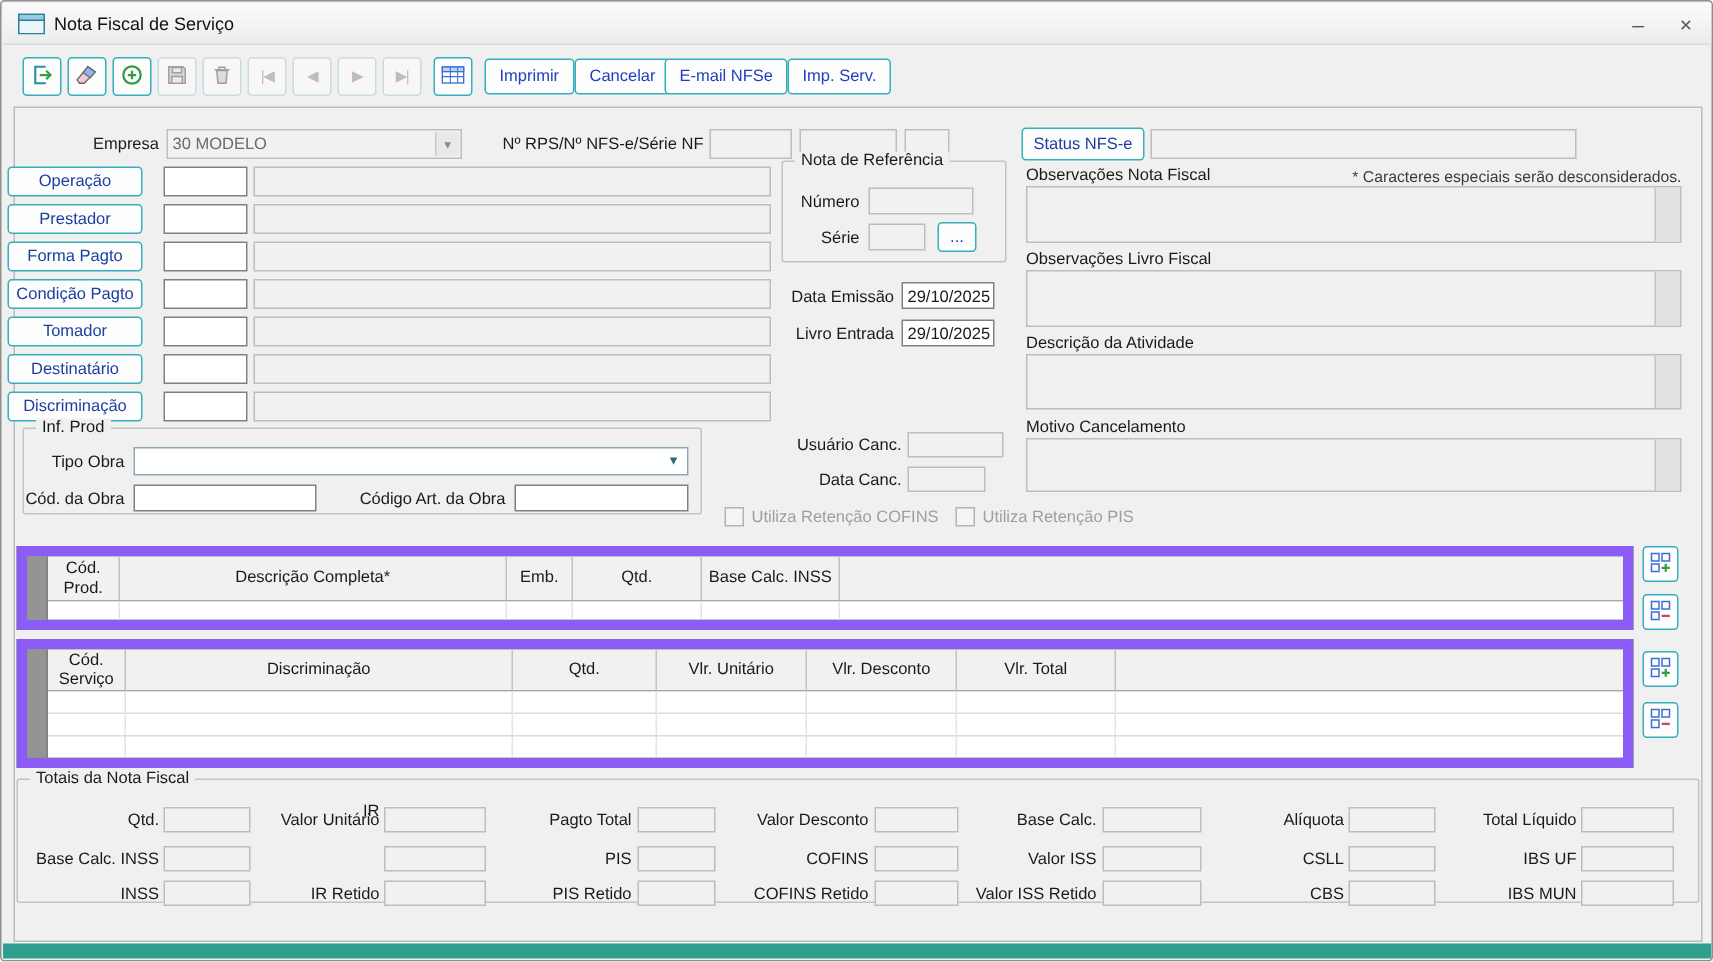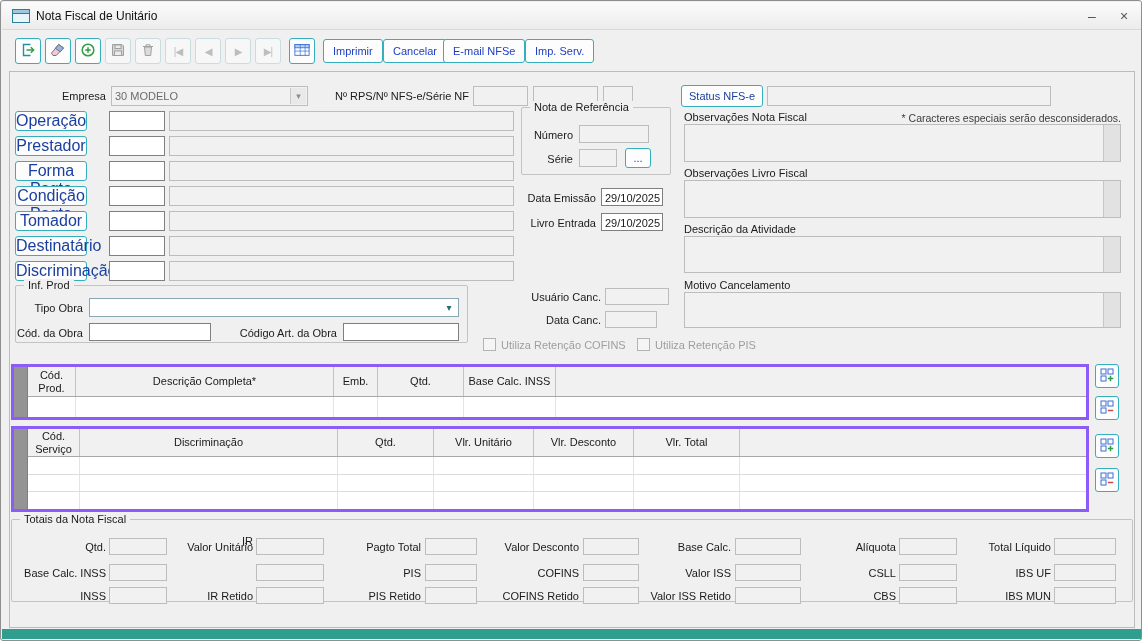--- a/index.html
+++ b/index.html
@@ -17,28 +17,28 @@
   .txtbtn{position:absolute;top:38px;height:24px;background:#fdfdfd;border:1px solid #35aebd;border-radius:3px;color:#1e3fc0;font-family:inherit;font-size:11px;padding:0 9px;cursor:default}
   .panel{position:absolute;left:8px;top:70px;width:1126px;height:557px;border:1px solid #bcbcbc;background:#f0f0f0}
   .lbl{position:absolute;white-space:nowrap;color:#1a1a1a}
   .lbl.r{text-align:right}
   .lbl.dim{color:#9e9e9e}
   .note{position:absolute;white-space:nowrap;color:#3c3c3c;font-size:10.5px}
   .fld{position:absolute;background:#fff;border:1px solid #7f7f7f;line-height:16px;padding:1px 3px;overflow:hidden;white-space:nowrap}
   .fld.dis{background:#f1f1f1;border:1px solid #bdbdbd;color:#6b6b6b}
   .combo-arrow{position:absolute;right:1px;top:1px;bottom:1px;width:16px;background:#e9e9e9;border-left:1px solid #c9c9c9;text-align:center;color:#8a8a8a;line-height:16px;font-size:9px}
   .combo-arrow.lite{background:transparent;border-left:none;color:#2a6b7a;font-size:10px}
-  .lbtn{position:absolute;left:14px;width:72px;height:20px;background:#fdfdfd;border:1px solid #35aebd;border-radius:3px;color:#1a3f9e;font-family:inherit;font-size:16px;cursor:default;padding:0}
+  .lbtn{position:absolute;left:4px;width:90px;height:20px;background:#fdfdfd;border:1px solid #35aebd;border-radius:3px;color:#1a3f9e;font-family:inherit;font-size:11px;cursor:default;padding:0}
   .sbtn{position:absolute;background:#fdfdfd;border:1px solid #35aebd;border-radius:3px;color:#1a3f9e;font-family:inherit;font-size:11px;cursor:default;padding:0}
   .grp{position:absolute;border:1px solid #c3c3c3;border-radius:2px}
   .cap{position:absolute;top:-7px;left:8px;background:#f0f0f0;padding:0 4px;white-space:nowrap}
   .ta{position:absolute;background:#f1f1f1;border:1px solid #bdbdbd}
   .sb{position:absolute;right:0;top:0;bottom:0;width:17px;background:#e2e2e2;border-left:1px solid #c6c6c6}
   .cbx{position:absolute;width:13px;height:13px;background:#f5f5f5;border:1px solid #b3b3b3}
-  .grid{position:absolute;background:#84cc16;border:3px solid #8b5cf6;display:flex}
+  .grid{position:absolute;background:#84cc16;border:7px solid #8b5cf6;display:flex}
   .gsel{width:14px;background:#949494;border-right:1px solid #7f7f7f}
   .gbody{flex:1;display:flex;flex-direction:column}
   .ghead{display:flex;background:#f1f1f1;border-bottom:1px solid #a8a8a8}
   .ghead .gc{border-right:1px solid #c3c3c3;display:flex;align-items:center;justify-content:center;text-align:center;line-height:1.15;padding:1px}
   .grow{display:flex;border-bottom:1px solid #dcdcdc;background:#fff}
   .grow:last-child{border-bottom:none}
   .grow .gc{border-right:1px solid #e4e4e4}
   .gc.fill{flex:1;border-right:none}
   .gbtn{position:absolute;width:24px;height:24px;background:#fdfdfd;border:1px solid #35aebd;border-radius:3px;display:flex;align-items:center;justify-content:center;padding:0;cursor:default}
   .gbtn svg{width:16px;height:16px}
@@ -49,21 +49,21 @@
 
 <div class="win">
 
   <div class="titlebar">
     <span class="app-icon">
       <svg viewBox="0 0 18 14">
           <rect x="0.5" y="0.5" width="17" height="13" fill="#eaf5f9" stroke="#2a7f9e"></rect>
           <rect x="0.5" y="0.5" width="17" height="4" fill="#9ec9e2" stroke="#2a7f9e"></rect>
         </svg>
     </span>
-    <span class="title">Nota Fiscal de Unitário</span>
+    <span class="title">Nota Fiscal de Serviço</span>
     <button class="winbtn" style="left:1075px">–</button>
     <button class="winbtn" style="left:1107px">×</button>
   </div>
 
   <button class="tbtn" style="left:14px">
       <span><svg viewBox="0 0 16 16">
           <path d="M10.5 2.5H3.5v11h7" fill="none" stroke="#23929f" stroke-width="1.4"></path>
           <path d="M6.5 8h6.5" stroke="#2f9e44" stroke-width="1.5"></path>
           <path d="M10.8 5.2 13.6 8l-2.8 2.8" fill="none" stroke="#2f9e44" stroke-width="1.5"></path>
         </svg></span>

